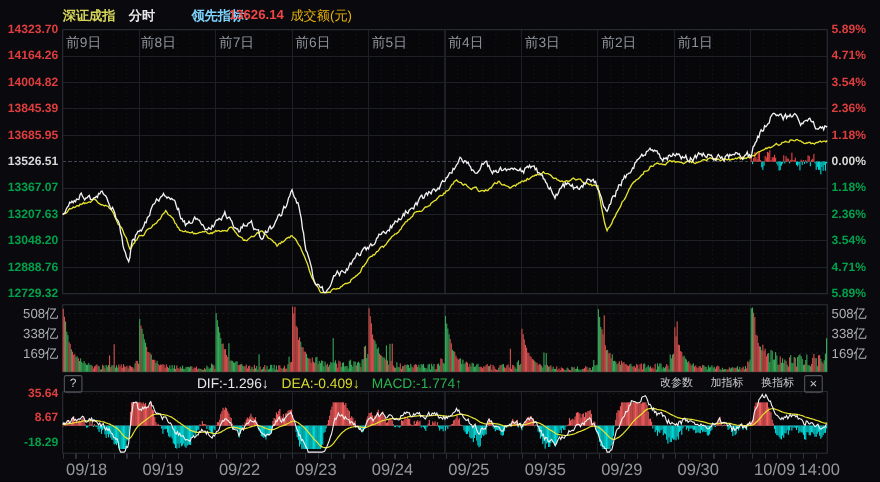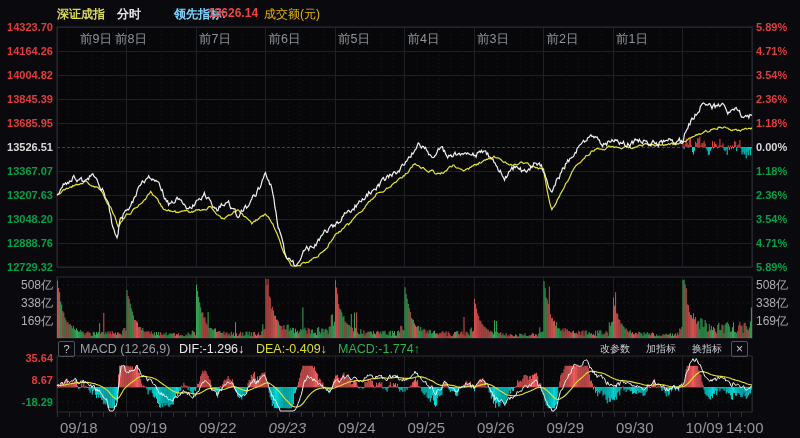--- a/index.html
+++ b/index.html
@@ -1523,53 +1523,52 @@
       <div class="lbl" style="left: 756px; top: 51px; color: rgb(224, 62, 62);">4.71%</div>
       <div class="lbl" style="left: 756px; top: 75px; color: rgb(224, 62, 62);">3.54%</div>
       <div class="lbl" style="left: 756px; top: 99px; color: rgb(224, 62, 62);">2.36%</div>
       <div class="lbl" style="left: 756px; top: 123px; color: rgb(224, 62, 62);">1.18%</div>
       <div class="lbl" style="left: 756px; top: 147px; color: rgb(217, 217, 217);">0.00%</div>
       <div class="lbl" style="left: 756px; top: 171px; color: rgb(0, 161, 75);">1.18%</div>
       <div class="lbl" style="left: 756px; top: 195px; color: rgb(0, 161, 75);">2.36%</div>
       <div class="lbl" style="left: 756px; top: 219px; color: rgb(0, 161, 75);">3.54%</div>
       <div class="lbl" style="left: 756px; top: 243px; color: rgb(0, 161, 75);">4.71%</div>
       <div class="lbl" style="left: 756px; top: 267px; color: rgb(0, 161, 75);">5.89%</div>
-      <div class="daylbl" style="left: 60px; margin-left: 20px;">前9日</div>
-      <div class="daylbl" style="left: 115px; text-align: right;">前8日</div>
+      <div class="daylbl" style="left: 60px;">前9日</div>
+      <div class="daylbl" style="left: 128px; text-align: right;">前8日</div>
       <div class="daylbl" style="left: 199px;">前7日</div>
       <div class="daylbl" style="left: 268.5px;">前6日</div>
       <div class="daylbl" style="left: 338px;">前5日</div>
       <div class="daylbl" style="left: 407.5px;">前4日</div>
       <div class="daylbl" style="left: 477px;">前3日</div>
       <div class="daylbl" style="left: 546.5px;">前2日</div>
       <div class="daylbl" style="left: 616px;">前1日</div>
       <div class="lbl" style="left: 0px; width: 53px; top: 285px; text-align: right; color: rgb(174, 176, 181); font-weight: normal; font-size: 12px;">508亿</div>
       <div class="lbl" style="left: 0px; width: 53px; top: 303px; text-align: right; color: rgb(174, 176, 181); font-weight: normal; font-size: 12px;">338亿</div>
       <div class="lbl" style="left: 0px; width: 53px; top: 321px; text-align: right; color: rgb(174, 176, 181); font-weight: normal; font-size: 12px;">169亿</div>
       <div class="lbl" style="left: 756px; top: 285px; color: rgb(174, 176, 181); font-weight: normal; font-size: 12px;">508亿</div>
       <div class="lbl" style="left: 756px; top: 303px; color: rgb(174, 176, 181); font-weight: normal; font-size: 12px;">338亿</div>
       <div class="lbl" style="left: 756px; top: 321px; color: rgb(174, 176, 181); font-weight: normal; font-size: 12px;">169亿</div>
       <div class="lbl" style="left: 0px; width: 53px; top: 358px; text-align: right; color: rgb(224, 62, 62);">35.64</div>
       <div class="lbl" style="left: 0px; width: 53px; top: 380px; text-align: right; color: rgb(224, 62, 62);">8.67</div>
       <div class="lbl" style="left: 0px; width: 53px; top: 402px; text-align: right; color: rgb(0, 161, 75);">-18.29</div>
       <div class="datelbl" style="left: 60px;">09/18</div>
       <div class="datelbl" style="left: 129.5px;">09/19</div>
       <div class="datelbl" style="left: 199px;">09/22</div>
-      <div class="datelbl" style="left: 268.5px; font-style: italic;">09/23</div>
+      <div class="datelbl" style="left: 268.5px;">09/23</div>
       <div class="datelbl" style="left: 338px;">09/24</div>
       <div class="datelbl" style="left: 407.5px;">09/25</div>
-      <div class="datelbl" style="left: 477px;">09/26</div>
+      <div class="datelbl" style="left: 477px;">09/35</div>
       <div class="datelbl" style="left: 546.5px;">09/29</div>
       <div class="datelbl" style="left: 616px;">09/30</div>
       <div class="datelbl" style="left: 685.5px;">10/09</div>
       <div class="datelbl" style="left: 726px;">14:00</div>
     </div>
 
   <div class="sqbtn" style="left:58px">?</div>
-  <div class="mbar" style="left:80px;color:#9aa0a6">MACD (12,26,9)</div>
   <div class="mbar" style="left:179px;color:#e8e8e8">DIF:-1.296↓</div>
   <div class="mbar" style="left: 256px; color: rgb(217, 221, 46);">DEA:-0.409↓</div>
   <div class="mbar" style="left:338px;color:#2ab34e">MACD:-1.774↑</div>
   <div class="mbtn" style="left:600px">改参数</div>
   <div class="mbtn" style="left:646px">加指标</div>
   <div class="mbtn" style="left:692px">换指标</div>
   <div class="sqbtn" style="left:731px;font-size:12px">×</div>
 
   <div class="scrollstrip"></div>
 </div>

